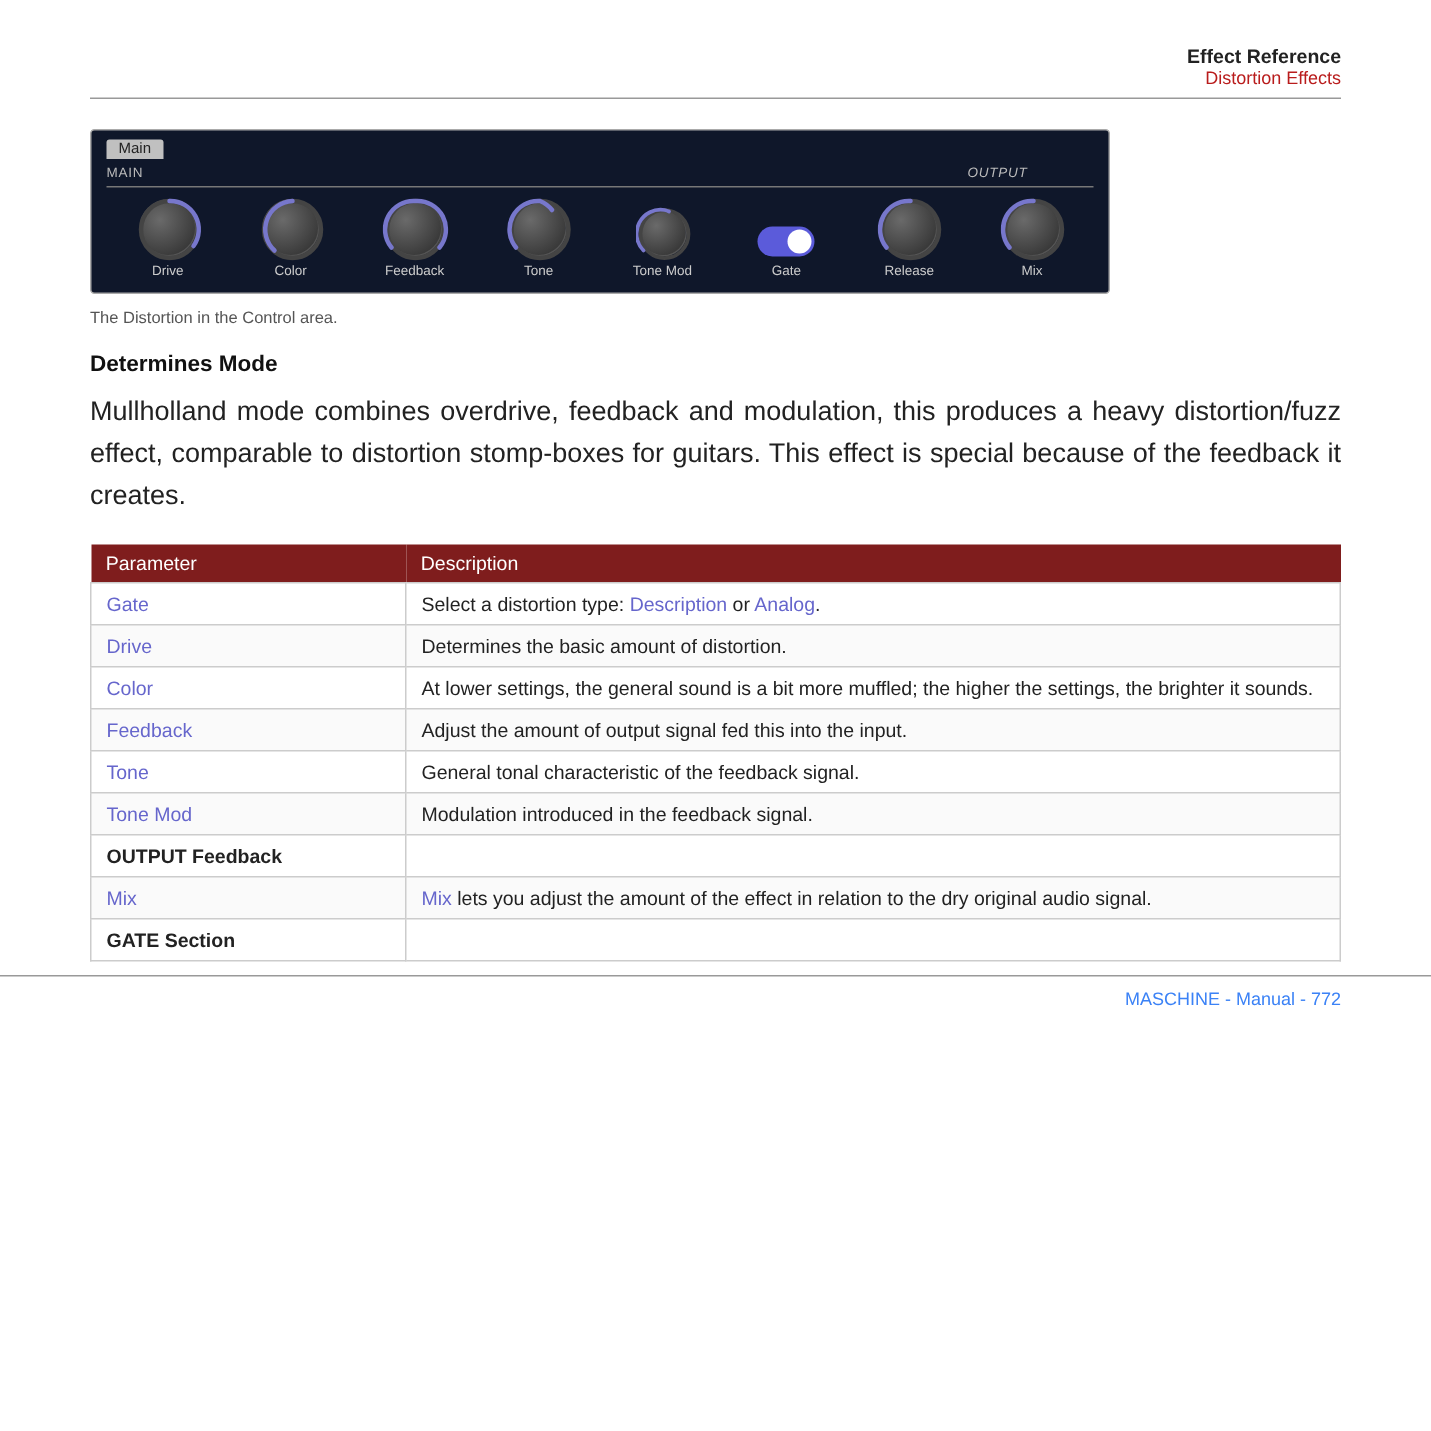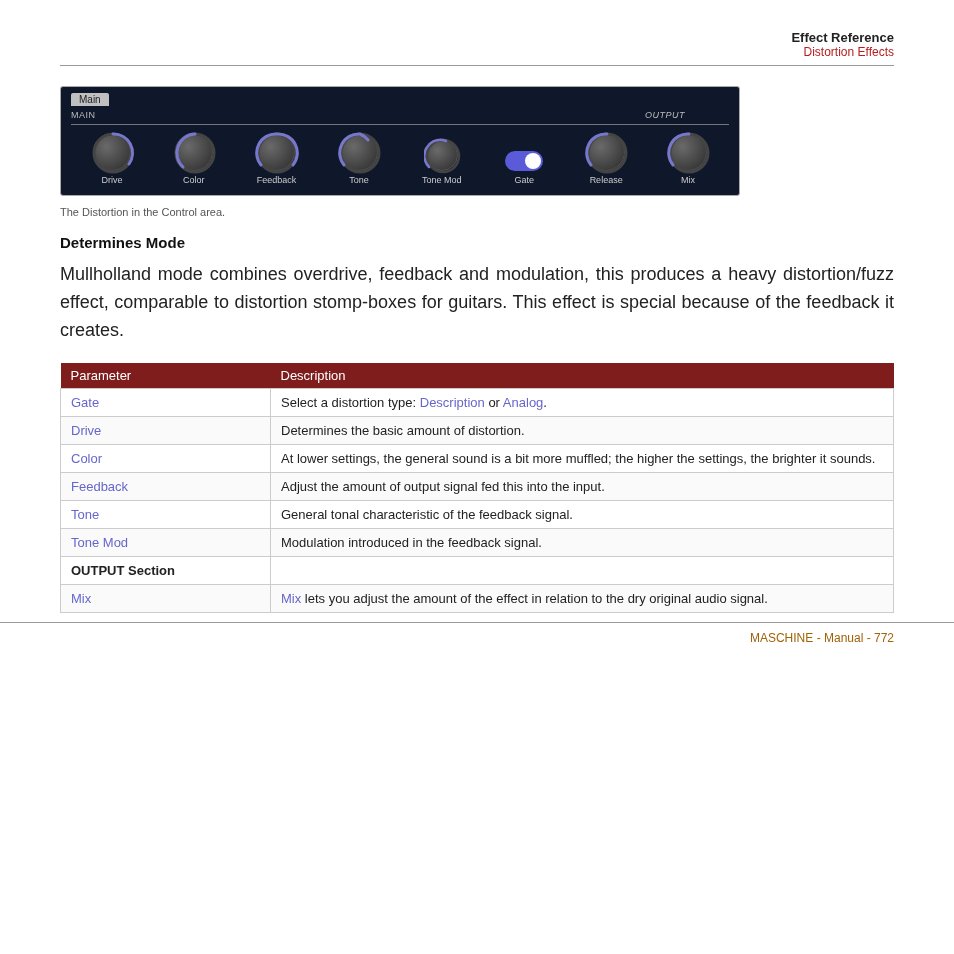--- a/index.html
+++ b/index.html
@@ -208,21 +208,21 @@
     .footer {
       position: absolute;
       bottom: 18px;
       left: 0;
       right: 0;
       border-top: 1px solid #999;
       padding-top: 8px;
       text-align: right;
       padding-right: 60px;
       font-size: 12px;
-      color: #a16207;
+      color: #3b82f6;
     }
   </style>
 </head>
 <body>
 
 <div class="page-container">
 
   <div class="header">
     <div class="header-title">Effect Reference</div>
     <div class="header-subtitle">Distortion Effects</div>
@@ -371,28 +371,32 @@
         <td><span class="link-color">Tone</span></td>
         <td>General tonal characteristic of the feedback signal.</td>
       </tr>
 
       <tr>
         <td><span class="link-color">Tone Mod</span></td>
         <td>Modulation introduced in the feedback signal.</td>
       </tr>
 
       <tr class="section-row">
-        <td><span class="bold-text">OUTPUT Section</span></td>
+        <td><span class="bold-text">OUTPUT Feedback</span></td>
         <td></td>
       </tr>
 
       <tr>
         <td><span class="link-color">Mix</span></td>
         <td><span class="link-color">Mix</span> lets you adjust the amount of the effect in relation to the dry original audio signal.</td>
       </tr>
 
+      <tr class="section-row">
+        <td><span class="bold-text">GATE Section</span></td>
+        <td></td>
+      </tr>
     </tbody>
   </table>
 
   <div class="footer">
     <span>MASCHINE - Manual - 772</span>
   </div>
 </div>
 
 </body></html>

